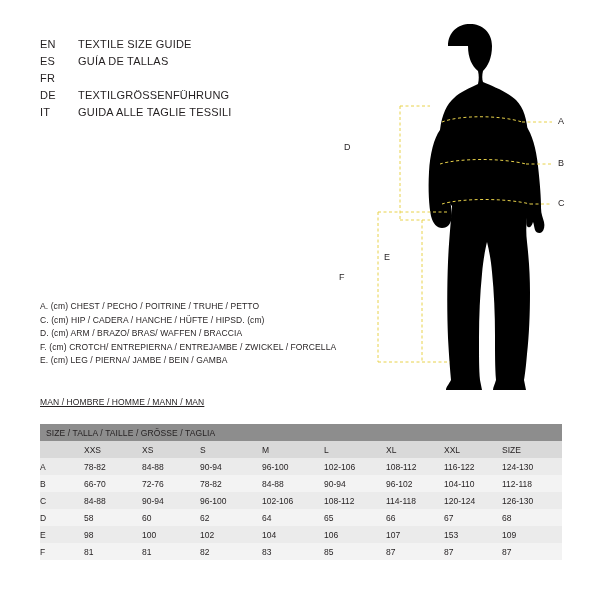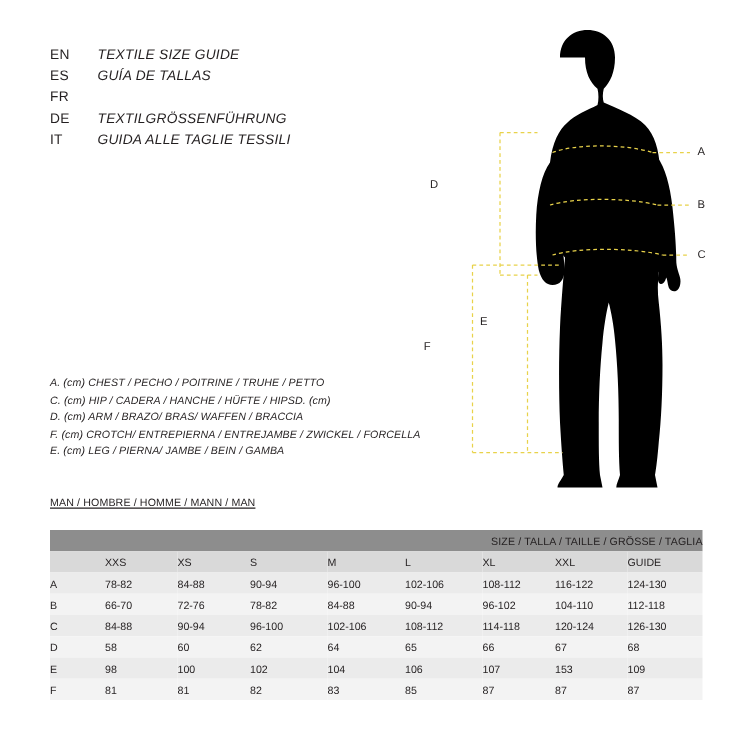--- a/index.html
+++ b/index.html
@@ -36,30 +36,28 @@
     line-height: 17px;
     letter-spacing: 0.2px;
   }
   .title-lang {
     width: 38px;
     flex: 0 0 38px;
     color: #231f20;
   }
   .title-text {
     color: #231f20;
-    font-style: italic;
   }
 
   
   .legend {
     position: absolute;
     left: 40px;
     top: 300px;
     width: 330px;
-    font-style: italic;
   }
   .legend-line {
     font-size: 8.5px;
     line-height: 13.5px;
     letter-spacing: 0.1px;
     color: #231f20;
     white-space: nowrap;
   }
   .legend-gender {
     position: absolute;
@@ -93,22 +91,21 @@
     color: #231f20;
   }
   .hdr-row td {
     background: #8d8d8d;
     color: #ffffff;
     height: 17px;
     font-size: 8.5px;
     letter-spacing: 0.1px;
   }
   .hdr-row td.first {
-    padding-left: 18px;
-    text-align: right;
+    padding-left: 6px;
   }
   .col-row td {
     background: #d9d9d9;
     height: 16px;
   }
   .body-row td {
     background: #ebebeb;
     height: 16px;
   }
   .body-row.alt td {
@@ -291,21 +288,21 @@
         </tr>
         <tr class="col-row">
           <td class="label-cell"></td>
           <td class="val-cell">XXS</td>
           <td class="val-cell">XS</td>
           <td class="val-cell">S</td>
           <td class="val-cell">M</td>
           <td class="val-cell">L</td>
           <td class="val-cell">XL</td>
           <td class="val-cell">XXL</td>
-          <td class="val-cell">GUIDE</td>
+          <td class="val-cell">SIZE</td>
         </tr>
 
         <tr class="body-row">
           <td class="label-cell">A</td>
           <td class="val-cell">78-82</td>
           <td class="val-cell">84-88</td>
           <td class="val-cell">90-94</td>
           <td class="val-cell">96-100</td>
           <td class="val-cell">102-106</td>
           <td class="val-cell">108-112</td>

